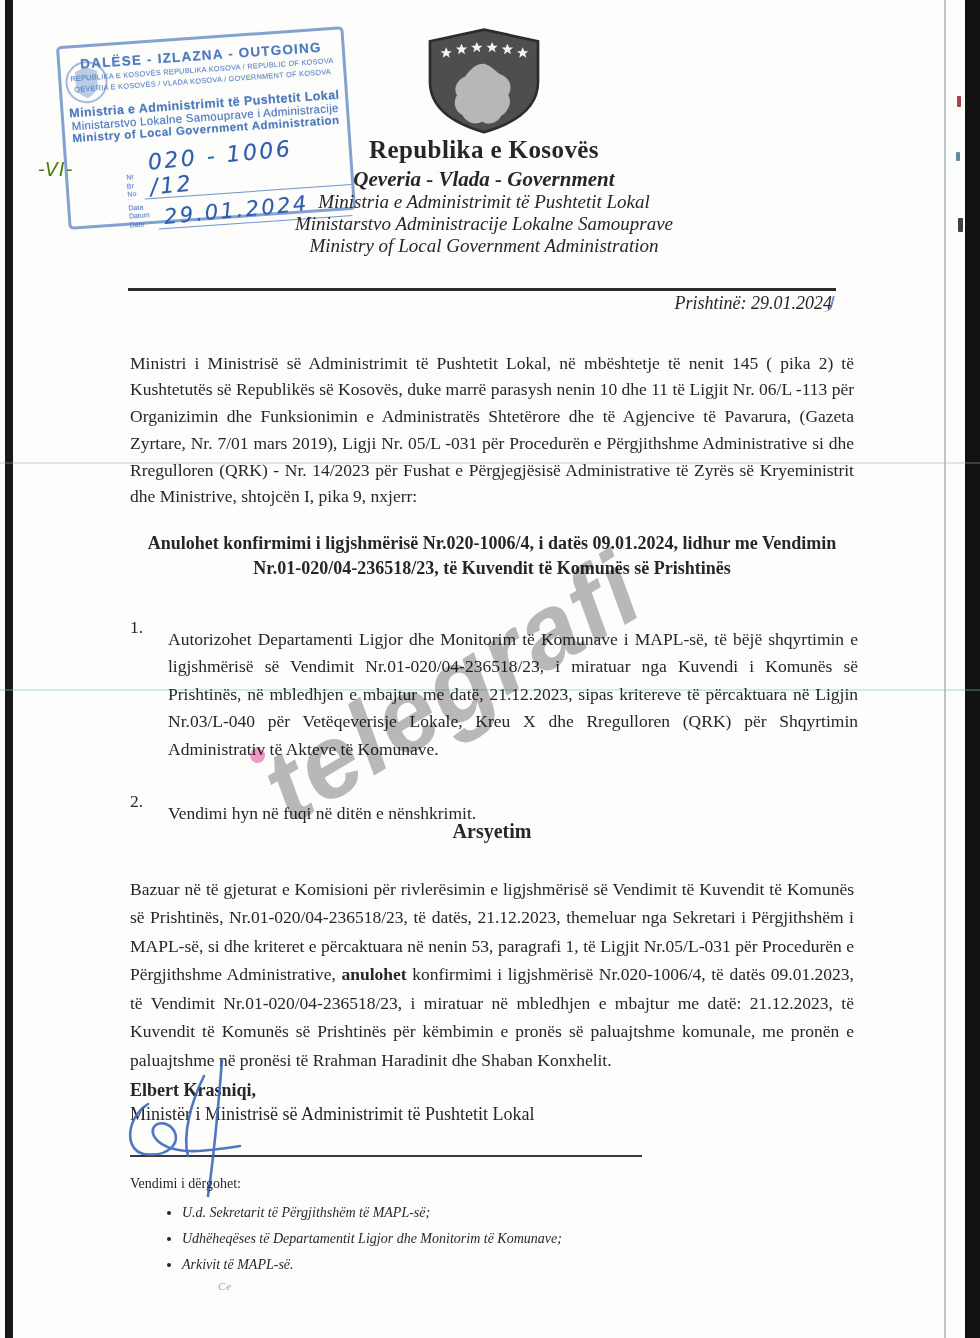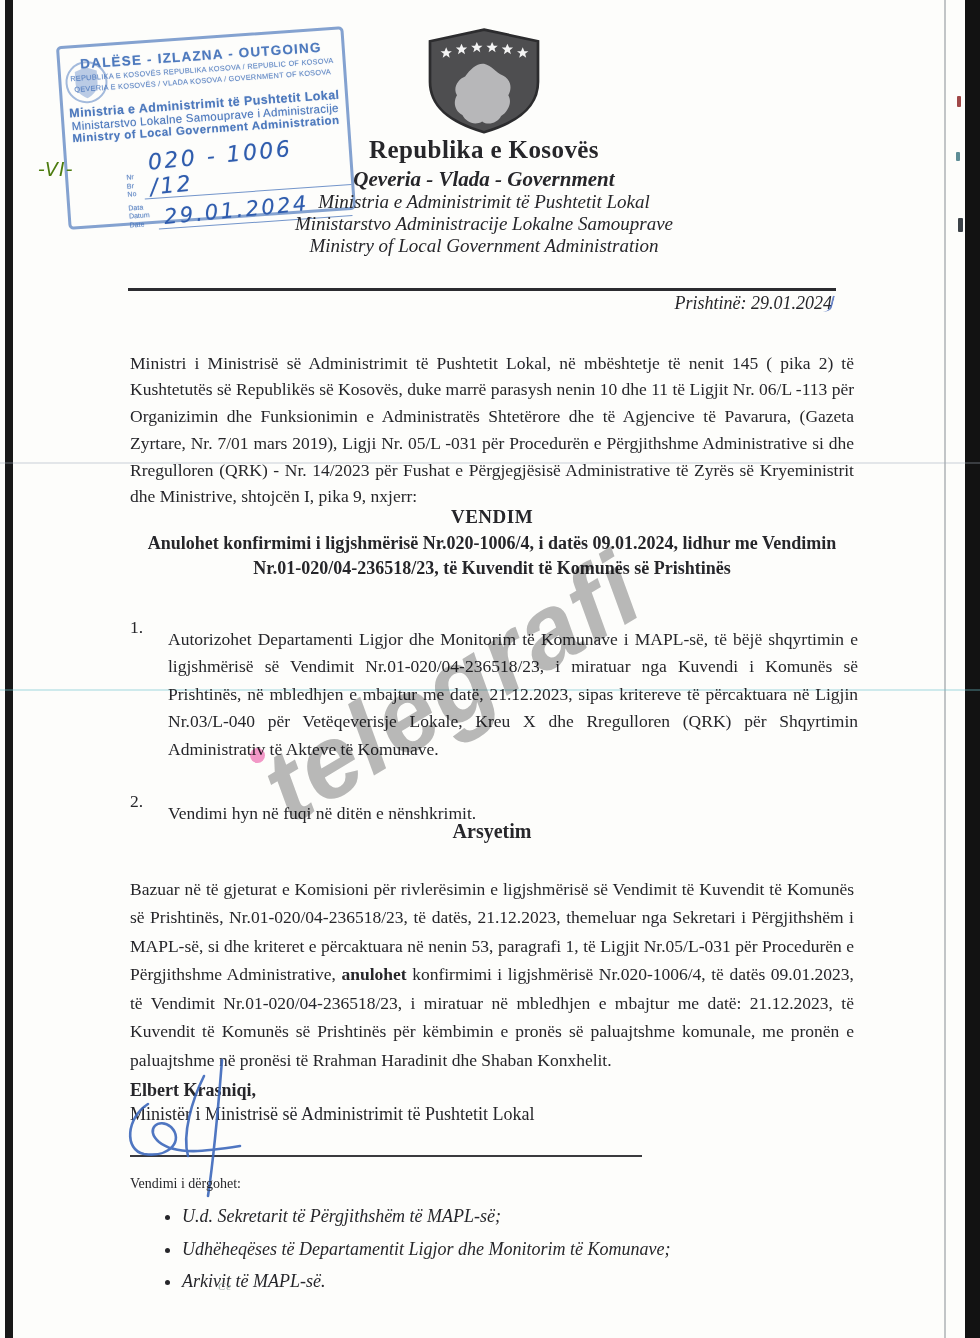--- a/index.html
+++ b/index.html
@@ -70,21 +70,21 @@
 
   
   .sig-name{position:absolute;left:130px;top:1080px;font-size:18px;font-weight:bold;}
   .sig-title{position:absolute;left:130px;top:1104px;font-size:18px;}
   .sig-rule{position:absolute;left:130px;top:1155px;width:512px;height:2px;background:#3a3a3e;}
   .sig-svg{position:absolute;left:118px;top:1056px;}
 
   
   .dist-label{position:absolute;left:130px;top:1176px;font-size:14px;}
   .dist-list{position:absolute;left:160px;top:1201px;margin:0;padding-left:22px;
-             font-size:18px;font-style:italic;line-height:1.7;}
+             font-size:14px;font-style:italic;line-height:1.7;}
   .dist-list li{margin-bottom:2px;}
   .bottom-mark{position:absolute;left:210px;top:1280px;font-size:11px;font-style:italic;
                color:#9aa8a4;letter-spacing:1px;padding-left:8px;}
 
   
   .watermark{position:absolute;left:452px;top:688px;transform:translate(-50%,-50%) rotate(-31deg);
              font-family:"Liberation Sans",sans-serif;font-weight:bold;font-style:italic;
              font-size:103px;letter-spacing:2px;color:#6f6f6f;opacity:.48;
              mix-blend-mode:multiply;pointer-events:none;white-space:nowrap;}
   .watermark-dot{position:absolute;left:250px;top:748px;width:15px;height:15px;border-radius:50%;
@@ -158,21 +158,20 @@
     <div class="h-min">Ministria e Administrimit të Pushtetit Lokal</div>
     <div class="h-min">Ministarstvo Administracije Lokalne Samouprave</div>
     <div class="h-min">Ministry of Local Government Administration</div>
   </div>
   <div class="header-rule"></div>
   <div class="place-date">Prishtinë: 29.01.2024</div>
   <div class="pen-mark"></div>
 
   <p class="intro">Ministri i Ministrisë së Administrimit të Pushtetit Lokal, në mbështetje të nenit 145 ( pika 2) të Kushtetutës së Republikës së Kosovës, duke marrë parasysh nenin 10 dhe 11 të Ligjit Nr. 06/L -113 për Organizimin dhe Funksionimin e Administratës Shtetërore dhe të Agjencive të Pavarura, (Gazeta Zyrtare, Nr. 7/01 mars 2019), Ligji Nr. 05/L -031 për Procedurën e Përgjithshme Administrative si dhe Rregulloren (QRK) - Nr. 14/2023 për Fushat e Përgjegjësisë Administrative të Zyrës së Kryeministrit dhe Ministrive, shtojcën I, pika 9, nxjerr:</p>
 
-  <div class="decision-title">VENDIM</div>
   <div class="decision-subtitle">Anulohet konfirmimi i ligjshmërisë Nr.020-1006/4, i datës 09.01.2024, lidhur me Vendimin Nr.01-020/04-236518/23, të Kuvendit të Komunës së Prishtinës</div>
 
   <div class="items">
     <div class="item">
       <span class="item-num">1.</span>
       <span class="item-text">Autorizohet Departamenti Ligjor dhe Monitorim të Komunave i MAPL-së, të bëjë shqyrtimin e ligjshmërisë së Vendimit Nr.01-020/04-236518/23, i miratuar nga Kuvendi i Komunës së Prishtinës, në mbledhjen e mbajtur me datë, 21.12.2023, sipas kritereve të përcaktuara në Ligjin Nr.03/L-040 për Vetëqeverisje Lokale, Kreu X dhe Rregulloren (QRK) për Shqyrtimin Administrativ të Akteve të Komunave.</span>
     </div>
     <div class="item">
       <span class="item-num">2.</span>
       <span class="item-text">Vendimi hyn në fuqi në ditën e nënshkrimit.</span>

